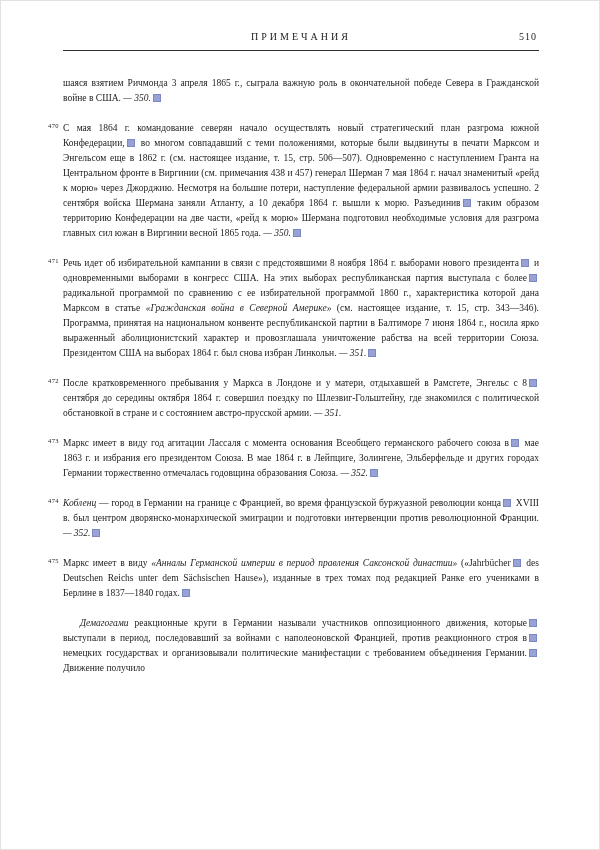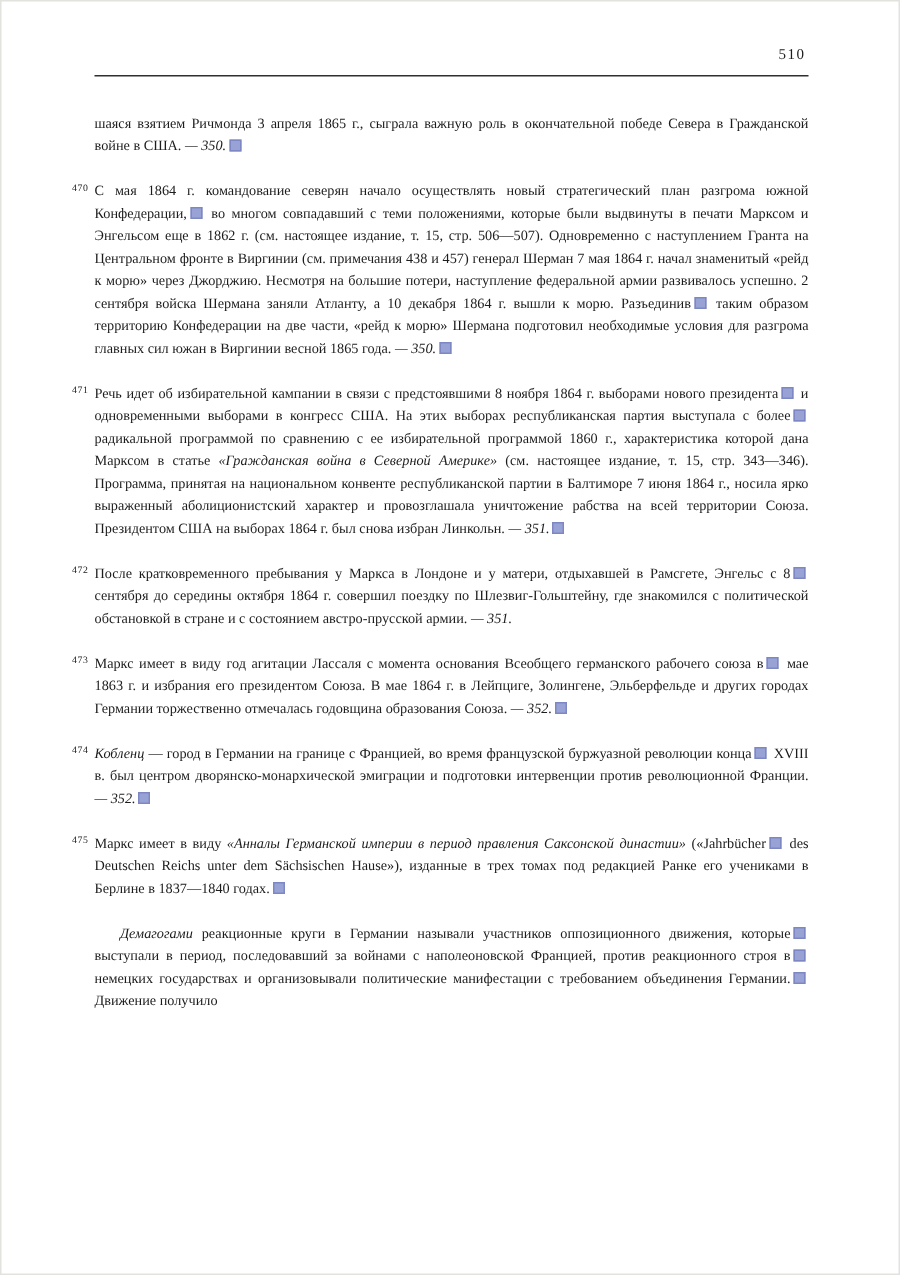--- a/index.html
+++ b/index.html
@@ -46,20 +46,21 @@
     border: 1px solid var(--marker-border, #7d87c3);
     vertical-align: -1px;
     margin: 0 2px;
   }
 </style>
 </head>
 <body>
 
 <div class="page">
   <div class="header">
+    <span class="title">ПРИМЕЧАНИЯ</span>
     <span class="pagenum">510</span>
   </div>
   <div class="rule"></div>
   <main id="content">
       <p class="para"><span>шаяся взятием Ричмонда 3 апреля 1865 г., сыграла важную роль в окончательной победе Севера в Гражданской войне в США. </span><span class="it">— 350.</span><span class="marker"></span></p>
       <p class="para note"><span class="note-num">470</span><span>С мая 1864 г. командование северян начало осуществлять новый стратегический план разгрома южной Конфедерации,</span><span class="marker"></span><span> во многом совпадавший с теми положениями, которые были выдвинуты в печати Марксом и Энгельсом еще в 1862 г. (см. настоящее издание, т. 15, стр. 506—507). Одновременно с наступлением Гранта на Центральном фронте в Виргинии (см. примечания 438 и 457) генерал Шерман 7 мая 1864 г. начал знаменитый «рейд к морю» через Джорджию. Несмотря на большие потери, наступление федеральной армии развивалось успешно. 2 сентября войска Шермана заняли Атланту, а 10 декабря 1864 г. вышли к морю. Разъединив</span><span class="marker"></span><span> таким образом территорию Конфедерации на две части, «рейд к морю» Шермана подготовил необходимые условия для разгрома главных сил южан в Виргинии весной 1865 года. </span><span class="it">— 350.</span><span class="marker"></span></p>
       <p class="para note"><span class="note-num">471</span><span>Речь идет об избирательной кампании в связи с предстоявшими 8 ноября 1864 г. выборами нового президента</span><span class="marker"></span><span> и одновременными выборами в конгресс США. На этих выборах республиканская партия выступала с более</span><span class="marker"></span><span> радикальной программой по сравнению с ее избирательной программой 1860 г., характеристика которой дана Марксом в статье </span><span class="it">«Гражданская война в Северной Америке»</span><span> (см. настоящее издание, т. 15, стр. 343—346). Программа, принятая на национальном конвенте республиканской партии в Балтиморе 7 июня 1864 г., носила ярко выраженный аболиционистский характер и провозглашала уничтожение рабства на всей территории Союза. Президентом США на выборах 1864 г. был снова избран Линкольн. </span><span class="it">— 351.</span><span class="marker"></span></p>
       <p class="para note"><span class="note-num">472</span><span>После кратковременного пребывания у Маркса в Лондоне и у матери, отдыхавшей в Рамсгете, Энгельс с 8</span><span class="marker"></span><span> сентября до середины октября 1864 г. совершил поездку по Шлезвиг-Гольштейну, где знакомился с политической обстановкой в стране и с состоянием австро-прусской армии. </span><span class="it">— 351.</span></p>
       <p class="para note"><span class="note-num">473</span><span>Маркс имеет в виду год агитации Лассаля с момента основания Всеобщего германского рабочего союза в</span><span class="marker"></span><span> мае 1863 г. и избрания его президентом Союза. В мае 1864 г. в Лейпциге, Золингене, Эльберфельде и других городах Германии торжественно отмечалась годовщина образования Союза. </span><span class="it">— 352.</span><span class="marker"></span></p>
       <p class="para note"><span class="note-num">474</span><span class="it">Кобленц</span><span> — город в Германии на границе с Францией, во время французской буржуазной революции конца</span><span class="marker"></span><span> XVIII в. был центром дворянско-монархической эмиграции и подготовки интервенции против революционной Франции. </span><span class="it">— 352.</span><span class="marker"></span></p>

